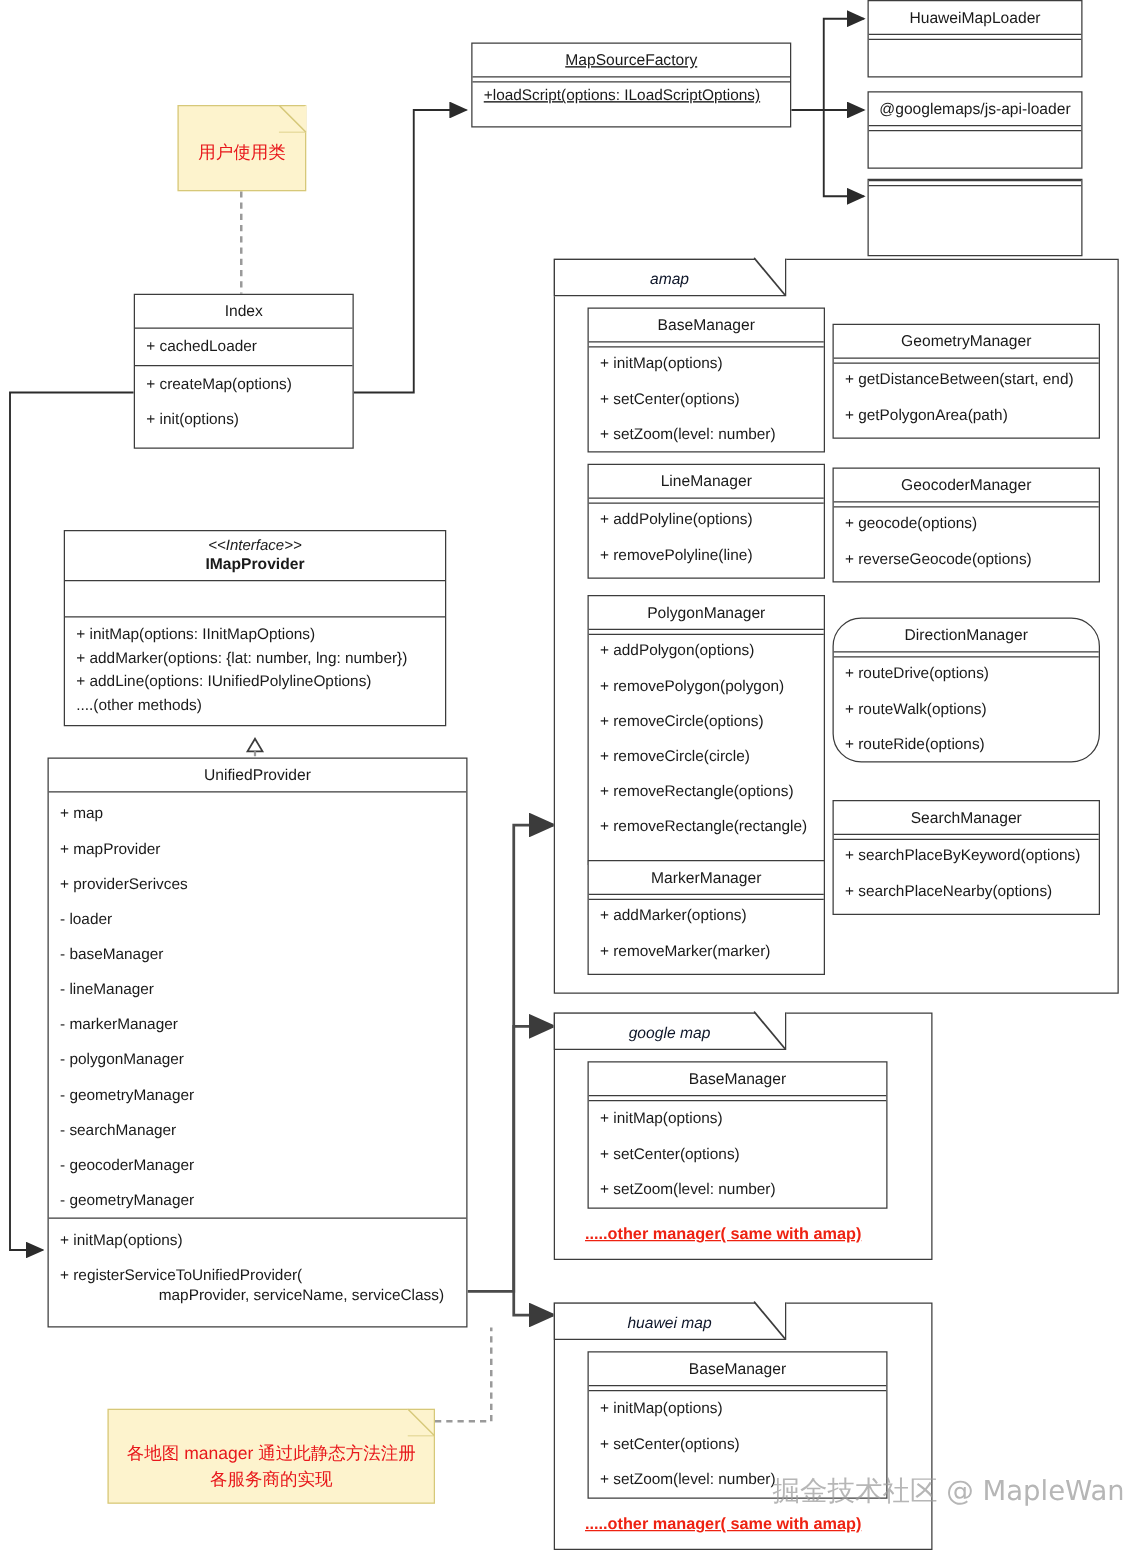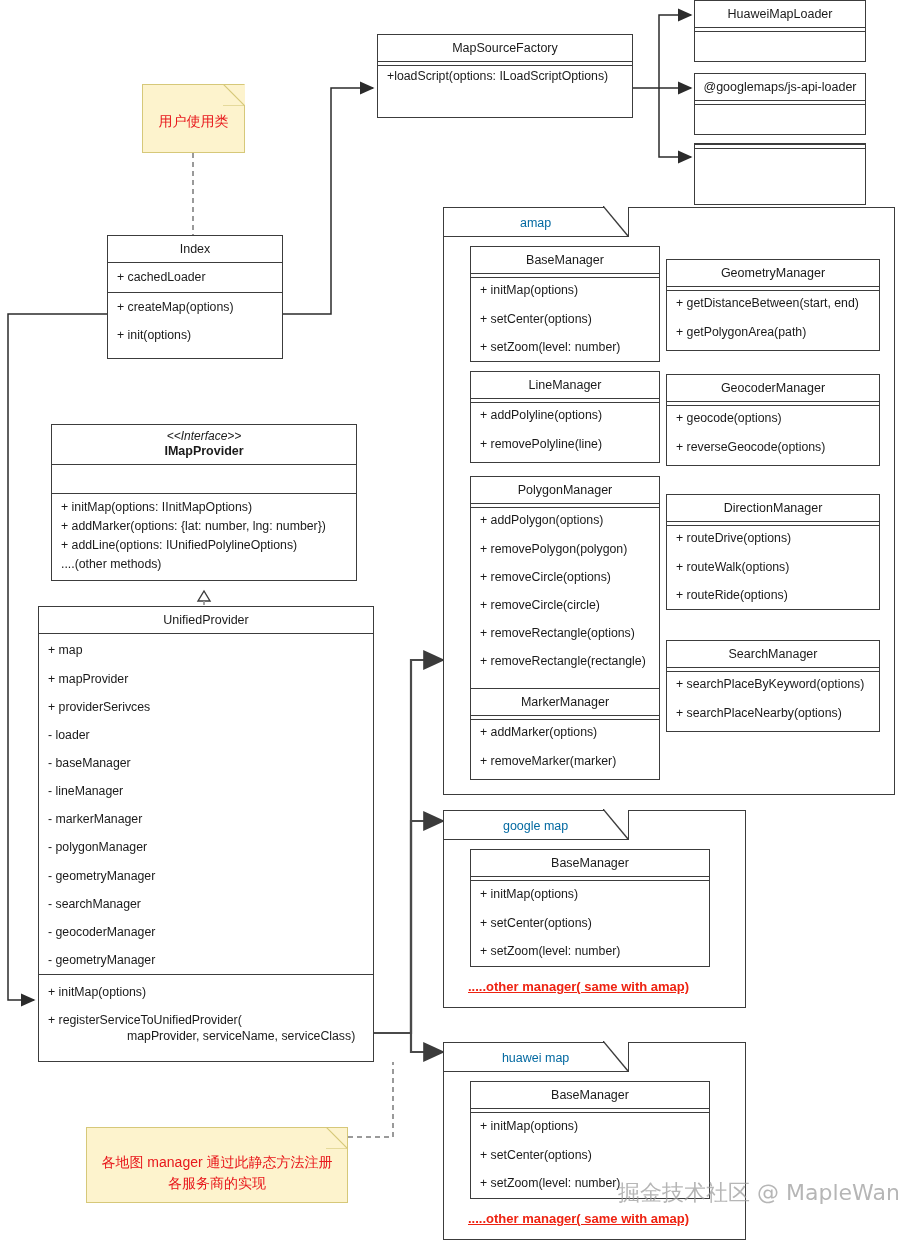--- a/index.html
+++ b/index.html
@@ -22,21 +22,21 @@
   .emptyrow{height:24px;}
 
   
   .dbl{position:relative;}
   .dbl:after{content:"";position:absolute;left:0;right:0;top:2.5px;border-top:1.4px solid #3c3c3c;}
 
   
   .pkg{position:absolute;box-sizing:border-box;border:1.4px solid #3c3c3c;background:#ffffff;}
   .pkgtab{position:absolute;left:-1.4px;top:-1.4px;height:30px;box-sizing:border-box;
           border:1.4px solid #3c3c3c;background:#ffffff;}
-  .pkgtab .pkgname{font-size:12.5px;color:#0369a1;text-align:center;line-height:30px;}
+  .pkgtab .pkgname{font-size:12.5px;color:#0f172a;text-align:center;line-height:30px;font-style:italic;}
 
   
   .note{position:absolute;background:#fdf3cd;border:1.2px solid #d6c879;box-sizing:border-box;}
   .note .fold{position:absolute;right:-1px;top:-1px;width:0;height:0;
               border-left:22px solid transparent;border-bottom:22px solid #fdf3cd;}
   .note .foldedge{position:absolute;right:-1px;top:-1px;width:22px;height:22px;}
   .note .ntext{color:#e8171b;font-size:14px;text-align:center;line-height:1.5;}
 
   .redline{position:absolute;color:#ee2211;font-weight:bold;font-size:13px;white-space:nowrap;text-decoration:underline;}
   .watermark{position:absolute;color:#9a9a9a;font-size:22px;white-space:nowrap;opacity:.72;
@@ -90,21 +90,21 @@
   <div class="note" style="left:142px;top:84px;width:103px;height:69px;">
     <div class="fold"></div>
     <svg class="foldedge" style="position:absolute;right:-1px;top:-1px;" width="23" height="23">
       <path d="M0,0 L22,22 L0,22 Z" fill="#fdf3cd" stroke="none"></path>
       <path d="M0,0 L22,22" stroke="#d6c879" stroke-width="1.2" fill="none"></path>
       <path d="M22,22 L0,22" stroke="#d6c879" stroke-width="1.2" fill="none"></path>
     </svg>
     <div class="ntext" style="padding-top:26px;">用户使用类</div>
   </div>
 
-  <div class="umlbox" style="left:377px;top:34px;width:256px;height:84px;">
+  <div class="umlbox" style="left:377px;top:34px;width:256px;height:68px;text-decoration:underline;">
     <div class="title">MapSourceFactory</div>
     <div class="sep dbl"></div>
     <div class="compartment">
       <div class="row">+loadScript(options: ILoadScriptOptions)</div>
     </div>
   </div>
 
   <div class="umlbox" style="left:694px;top:0px;width:172px;height:62px;">
     <div class="title">HuaweiMapLoader</div>
     <div class="sep dbl"></div>
@@ -237,21 +237,21 @@
 
     <div class="umlbox" style="left:222px;top:166px;width:214px;height:92px;">
       <div class="title">GeocoderManager</div>
       <div class="sep dbl"></div>
       <div class="compartment" style="padding-top:2px;">
         <div class="row">+ geocode(options)</div>
         <div class="row">+ reverseGeocode(options)</div>
       </div>
     </div>
 
-    <div class="umlbox" style="left:222px;top:286px;width:214px;height:116px;">
+    <div class="umlbox" style="left:222px;top:286px;width:214px;height:116px;border-radius:23px;">
       <div class="title">DirectionManager</div>
       <div class="sep dbl"></div>
       <div class="compartment" style="padding-top:2px;">
         <div class="row">+ routeDrive(options)</div>
         <div class="row">+ routeWalk(options)</div>
         <div class="row">+ routeRide(options)</div>
       </div>
     </div>
 
     <div class="umlbox" style="left:222px;top:432px;width:214px;height:92px;">

